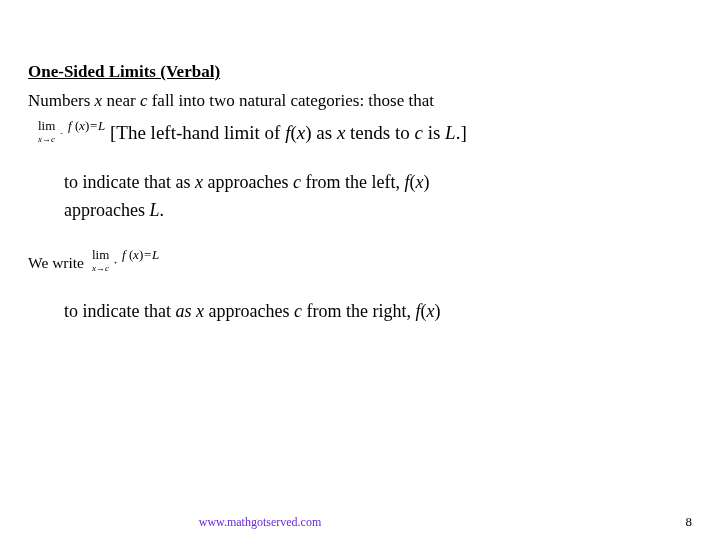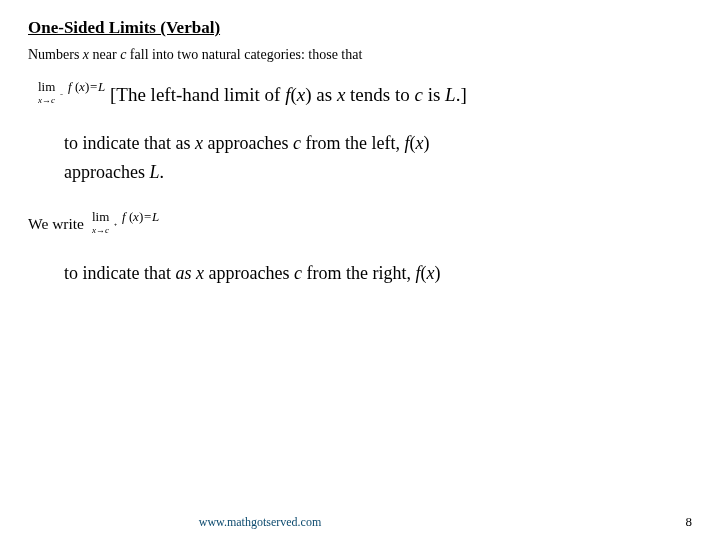--- a/index.html
+++ b/index.html
@@ -16,25 +16,25 @@
     .slide-content {
       padding: 18px 28px 10px 28px;
       position: relative;
       height: 100%;
     }
     .title {
       font-size: 17px;
       font-weight: bold;
       text-decoration: underline;
       margin-bottom: 6px;
+      margin-top: 44px;
     }
     .intro-text {
-      font-size: 14px;
+      font-size: 17px;
       line-height: 1.5;
-      margin-bottom: 10px;
     }
     .left-limit-block {
       display: flex;
       align-items: center;
       margin-bottom: 14px;
       margin-left: 10px;
     }
     .bracket-text {
       font-size: 19px;
       line-height: 1.5;
@@ -62,21 +62,21 @@
       position: absolute;
       bottom: 10px;
       left: 0;
       right: 0;
       display: flex;
       justify-content: center;
       align-items: center;
     }
     .footer-url {
       font-size: 12px;
-      color: #0c4a6e;
+      color: #6d28d9;
       margin-right: 200px;
     }
     .footer-page {
       font-size: 13px;
       color: #000;
       position: absolute;
       right: 28px;
       bottom: 10px;
     }
     .italic { font-style: italic; }

